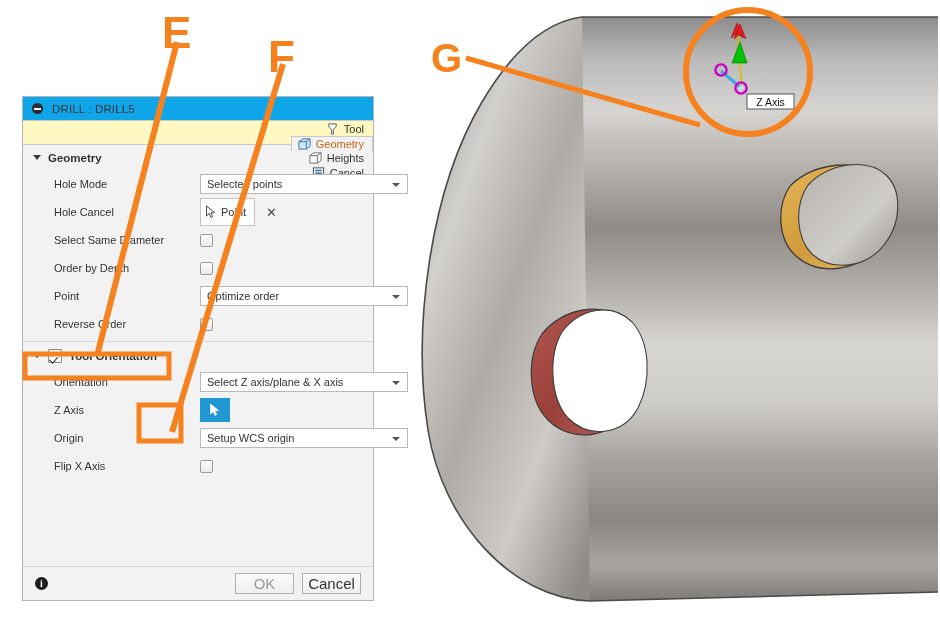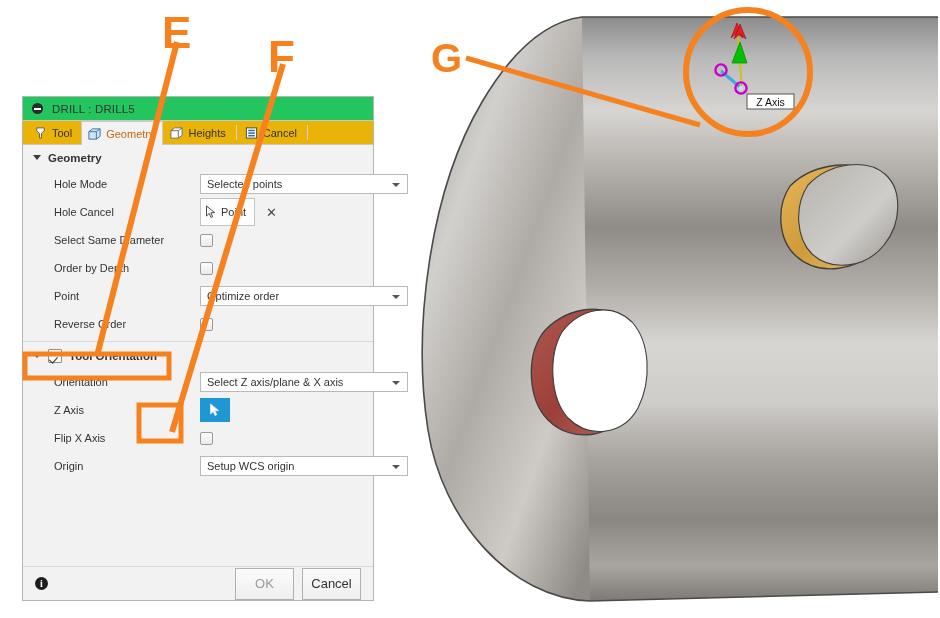--- a/index.html
+++ b/index.html
@@ -14,36 +14,36 @@
   #viewport{position:absolute;left:390px;top:0;width:550px;height:618px;overflow:hidden;background:#fff;}
   #viewport svg{display:block;}
 
   
   #dialog{
     position:absolute;left:22px;top:96px;width:352px;height:505px;
     background:#f2f2f2;border:1px solid #b4b4b4;
     box-sizing:border-box;
   }
   .titlebar{
-    height:24px;background:#22c55e;border-bottom:1px solid #c8c8c8;
+    height:24px;background:#0ea5e9;border-bottom:1px solid #c8c8c8;
     display:flex;align-items:center;padding-left:9px;box-sizing:border-box;
   }
   .collapse-dot{
     width:11px;height:11px;border-radius:50%;background:#2b2b2b;
     position:relative;flex:0 0 auto;
   }
   .collapse-dot::after{
     content:"";position:absolute;left:2px;top:5px;width:7px;height:1.5px;background:#fff;
   }
   .title-text{margin-left:9px;font-size:11.5px;color:#333;letter-spacing:.15px;}
 
   
   .tabstrip{
-    height:24px;background:#eab308;border-bottom:1px solid #c8c8c8;
-    display:flex;align-items:flex-end;padding-left:4px;box-sizing:border-box;
+    height:24px;background:#fef9c3;border-bottom:1px solid #c8c8c8;
+    display:flex;align-items:flex-end;padding-left:4px;box-sizing:border-box;flex-direction:column;
   }
   .tab{
     height:23px;display:flex;align-items:center;gap:4px;
     padding:0 8px 0 5px;font-size:11px;color:#333;
     border:1px solid transparent;border-bottom:none;
     box-sizing:border-box;position:relative;
   }
   .tab.active{
     background:#f2f2f2;border-color:#c8c8c8;color:#c86414;
     margin-bottom:-1px;height:24px;
@@ -112,22 +112,22 @@
     background:#f2f2f2;border-top:1px solid #d8d8d8;
     display:flex;align-items:center;box-sizing:border-box;padding:0 12px;
   }
   .infoicon{
     width:13px;height:13px;border-radius:50%;background:#1d1d1d;color:#fff;
     font-size:10px;font-weight:bold;font-family:"Liberation Serif",serif;
     display:flex;align-items:center;justify-content:center;line-height:1;
   }
   .btns{margin-left:auto;display:flex;gap:8px;}
   .btn{
-    width:59px;height:32px;border:1px solid #b0b0b0;background:linear-gradient(#fbfbfb,#efefef);
-    font-size:13px;color:#333;display:flex;align-items:center;justify-content:center;
+    width:59px;height:21px;border:1px solid #b0b0b0;background:linear-gradient(#fbfbfb,#efefef);
+    font-size:15px;color:#333;display:flex;align-items:center;justify-content:center;
     box-sizing:border-box;
   }
   .btn.disabled{color:#9a9a9a;}
 
   
   #annots{position:absolute;left:0;top:0;width:940px;height:618px;pointer-events:none;}
 </style>
 </head>
 <body>
 
@@ -331,30 +331,30 @@
       <div class="pickbtn sel ctrl">
         <svg width="12" height="14" viewBox="0 0 12 14">
           <path d="M1.5 1 L1.5 11 L4.2 8.4 L6 12.5 L7.7 11.7 L5.9 7.8 L9.6 7.6 Z" fill="#fff" stroke="#e8e8e8" stroke-width="0.9"></path>
         </svg>
       </div>
     </div>
 
 
 
     <div class="row">
-      <span class="lbl">Flip X Axis</span>
-      <span class="checkbox ctrl"></span>
-    </div>
-
-    <div class="row">
       <span class="lbl">Origin</span>
       <div class="fakeselect ctrl">
         <span>Setup WCS origin</span>
         <span class="arw"></span>
       </div>
+    </div>
+
+    <div class="row">
+      <span class="lbl">Flip X Axis</span>
+      <span class="checkbox ctrl"></span>
     </div>
   </div>
 
   <div class="footer">
     <span class="infoicon">i</span>
     <div class="btns">
       <div class="btn disabled">OK</div>
       <div class="btn">Cancel</div>
     </div>
   </div>

